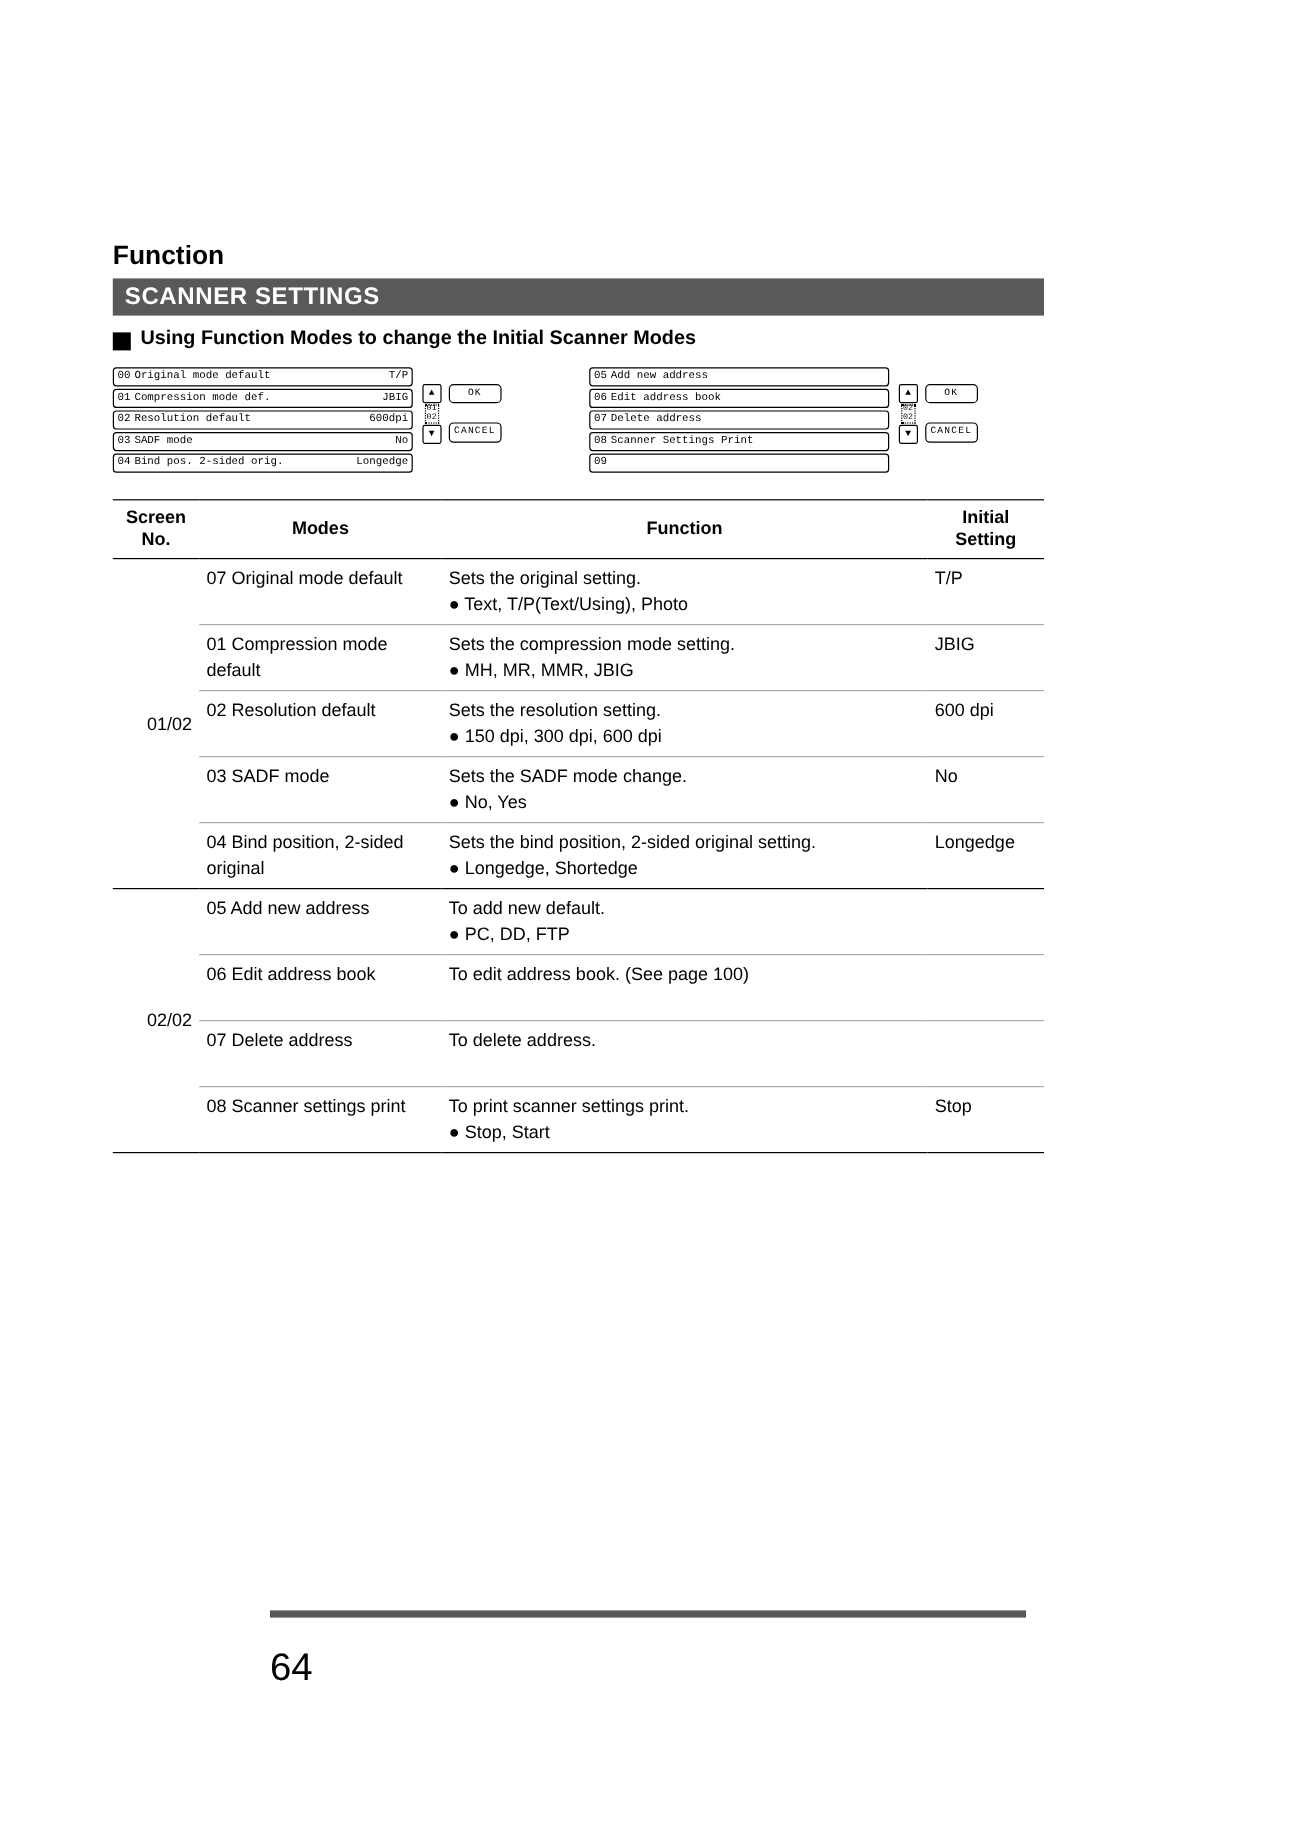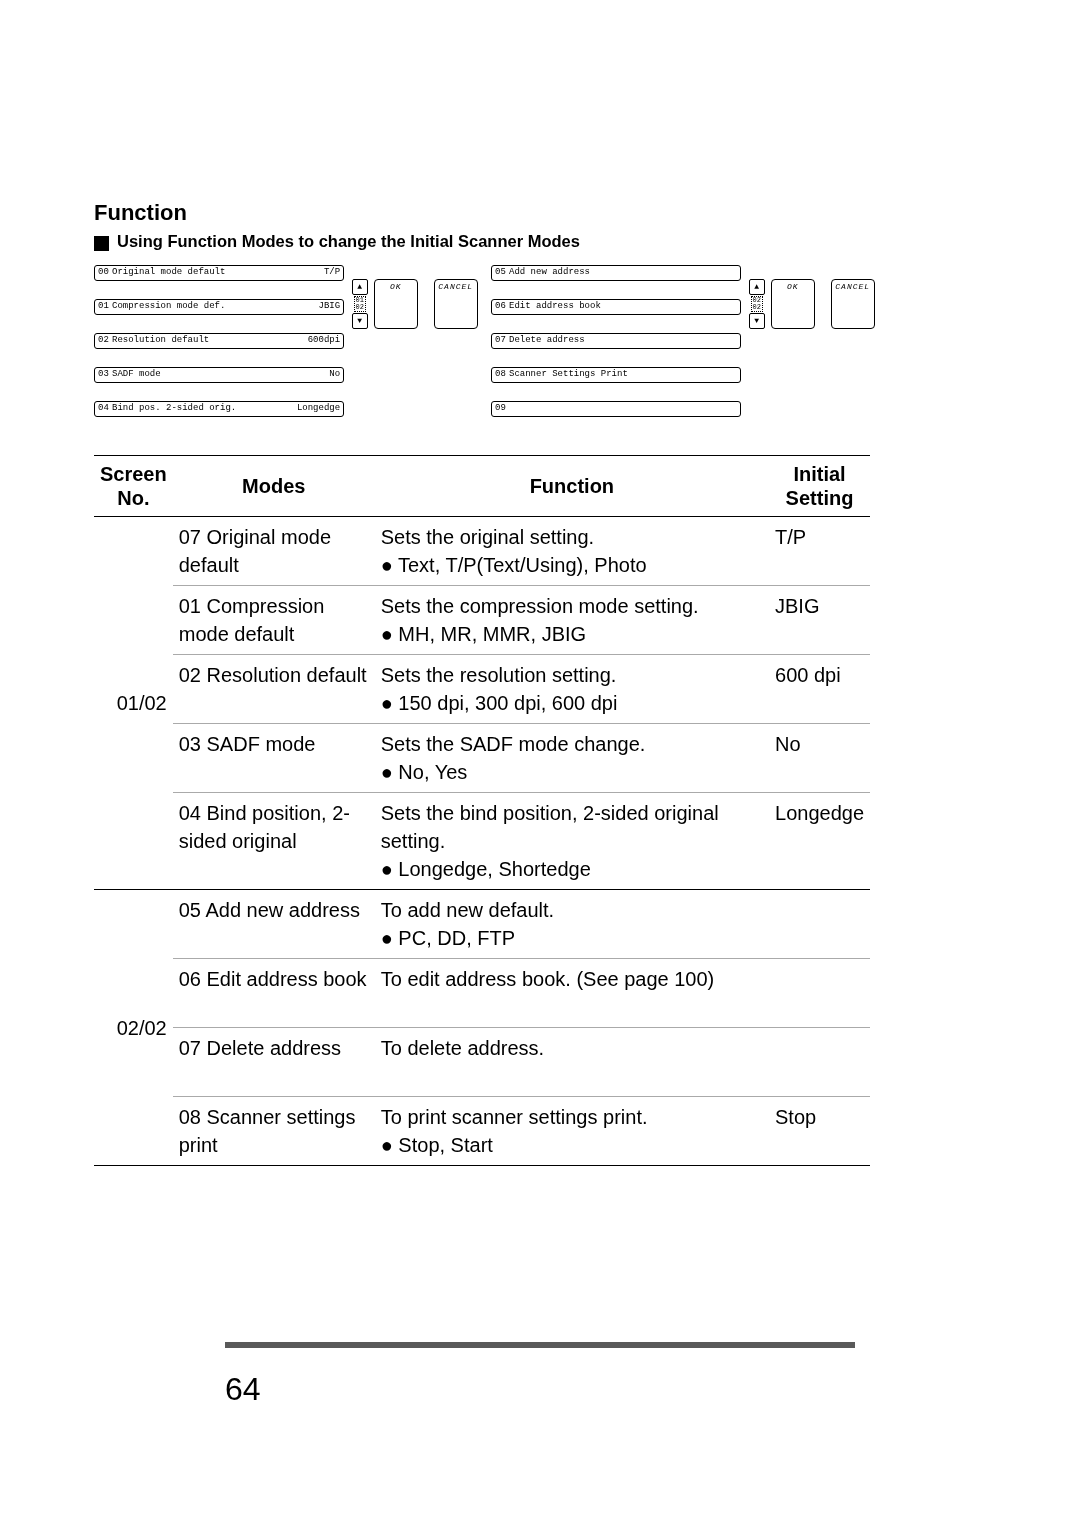--- a/index.html
+++ b/index.html
@@ -60,21 +60,21 @@
   }
   .shot-list {
     width: 66%;
   }
   .shot-row {
     display: flex;
     justify-content: space-between;
     border: 1px solid #000;
     border-radius: 3px;
     padding: 1px 3px;
-    margin-bottom: 18px;
+    margin-bottom: 2px;
     align-items: center;
     height: 12px;
   }
   .shot-row .num { width: 14px; }
   .shot-row .label { flex: 1; white-space: nowrap; overflow: hidden; text-overflow: clip;}
   .shot-row .val { text-align: right; }
   .shot-side {
     position: absolute;
     top: 14px;
     left: 68%;
@@ -99,39 +99,39 @@
   }
   .page-ind {
     border: 1px dotted #000;
     font-size: 7px;
     padding: 0 1px;
     text-align: center;
     line-height: 1;
   }
   .side-btn-col {
     display: flex;
+    flex-direction: column;
     gap: 16px;
     margin-left: 4px;
-    font-style: italic;
   }
   .side-btn {
     border: 1px solid #000;
     border-radius: 4px;
     font-size: 8px;
     width: 42px;
     text-align: center;
     padding: 2px 0;
     letter-spacing: 1px;
   }
 
   
   table.main {
     border-collapse: collapse;
     width: 100%;
-    font-size: 20px;
+    font-size: 15px;
   }
   table.main th {
     border-top: 1px solid #000;
     border-bottom: 1px solid #000;
     font-weight: bold;
     padding: 6px 6px;
     text-align: center;
     vertical-align: middle;
     line-height: 1.2;
   }
@@ -168,20 +168,21 @@
   .w-screen { width: 60px; }
   .w-modes  { width: 190px; }
   .w-func   { width: auto; }
   .w-init   { width: 85px; }
 </style>
 </head>
 <body>
 
 <div class="page">
   <div class="function-heading">Function</div>
+  <div class="section-bar">SCANNER SETTINGS</div>
   <div class="sub-heading">
     <span class="square"></span>
     <span>Using Function Modes to change the Initial Scanner Modes</span>
   </div>
 
   <div class="shots">
 
     <div class="shot">
       <div class="shot-list">
         <div class="shot-row">

